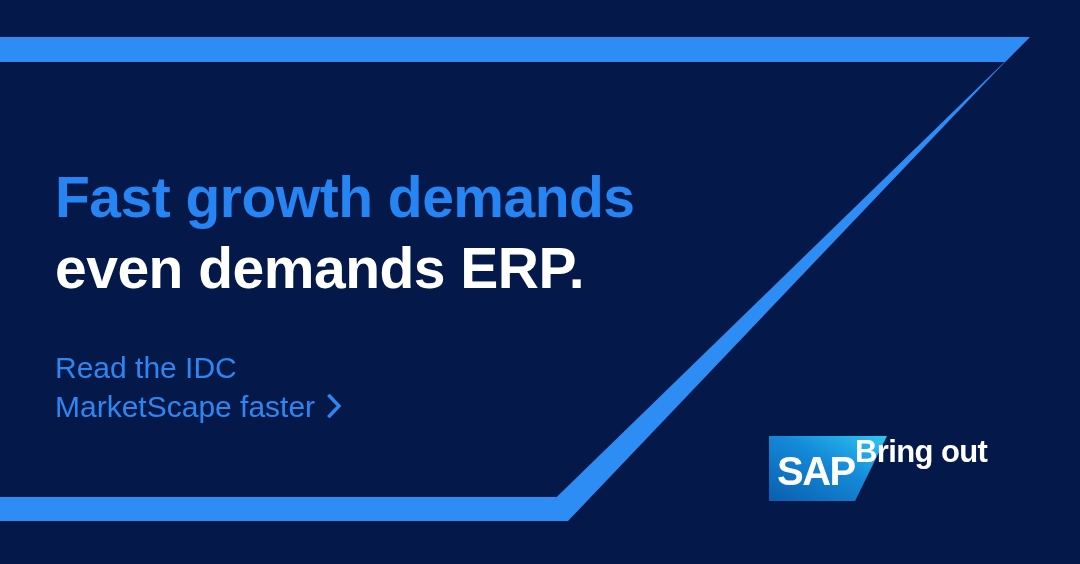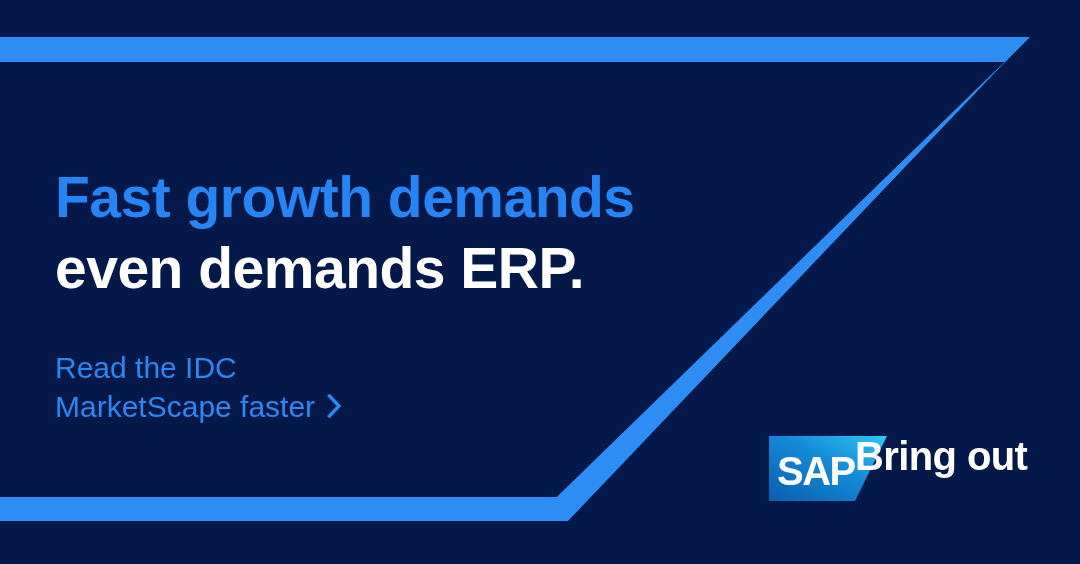--- a/index.html
+++ b/index.html
@@ -80,21 +80,21 @@
     height: 79px;
     margin-left: 40px;
   }
   #sap-logo-mark svg { display: block; }
   .tagline {
     position: absolute;
     left: 126px;
     top: -1px;
     margin: 0;
     color: #ffffff;
-    font-size: 40px;
+    font-size: 31px;
     font-weight: 700;
     line-height: 1.07;
     letter-spacing: -0.6px;
     white-space: nowrap;
   }
   .tagline span { display: block; }
 </style>
 </head>
 <body>
 

